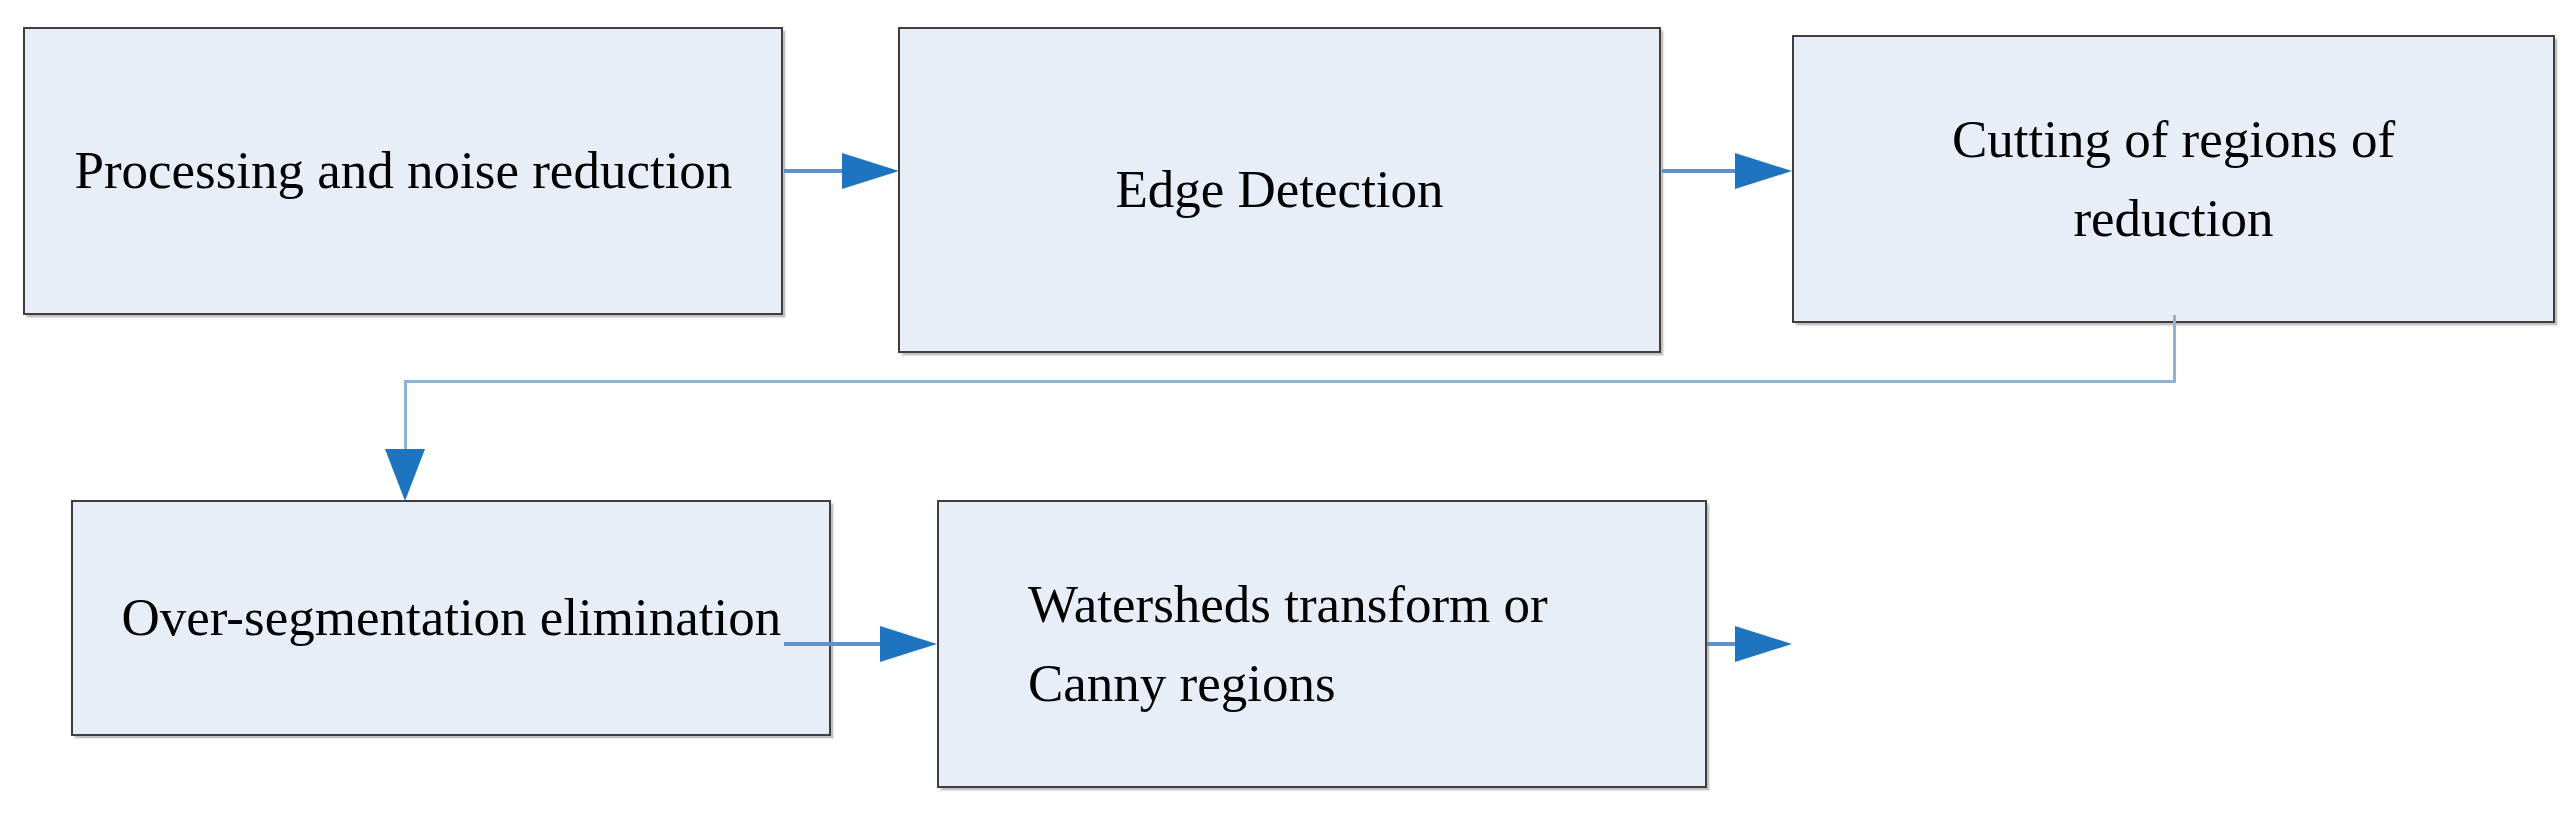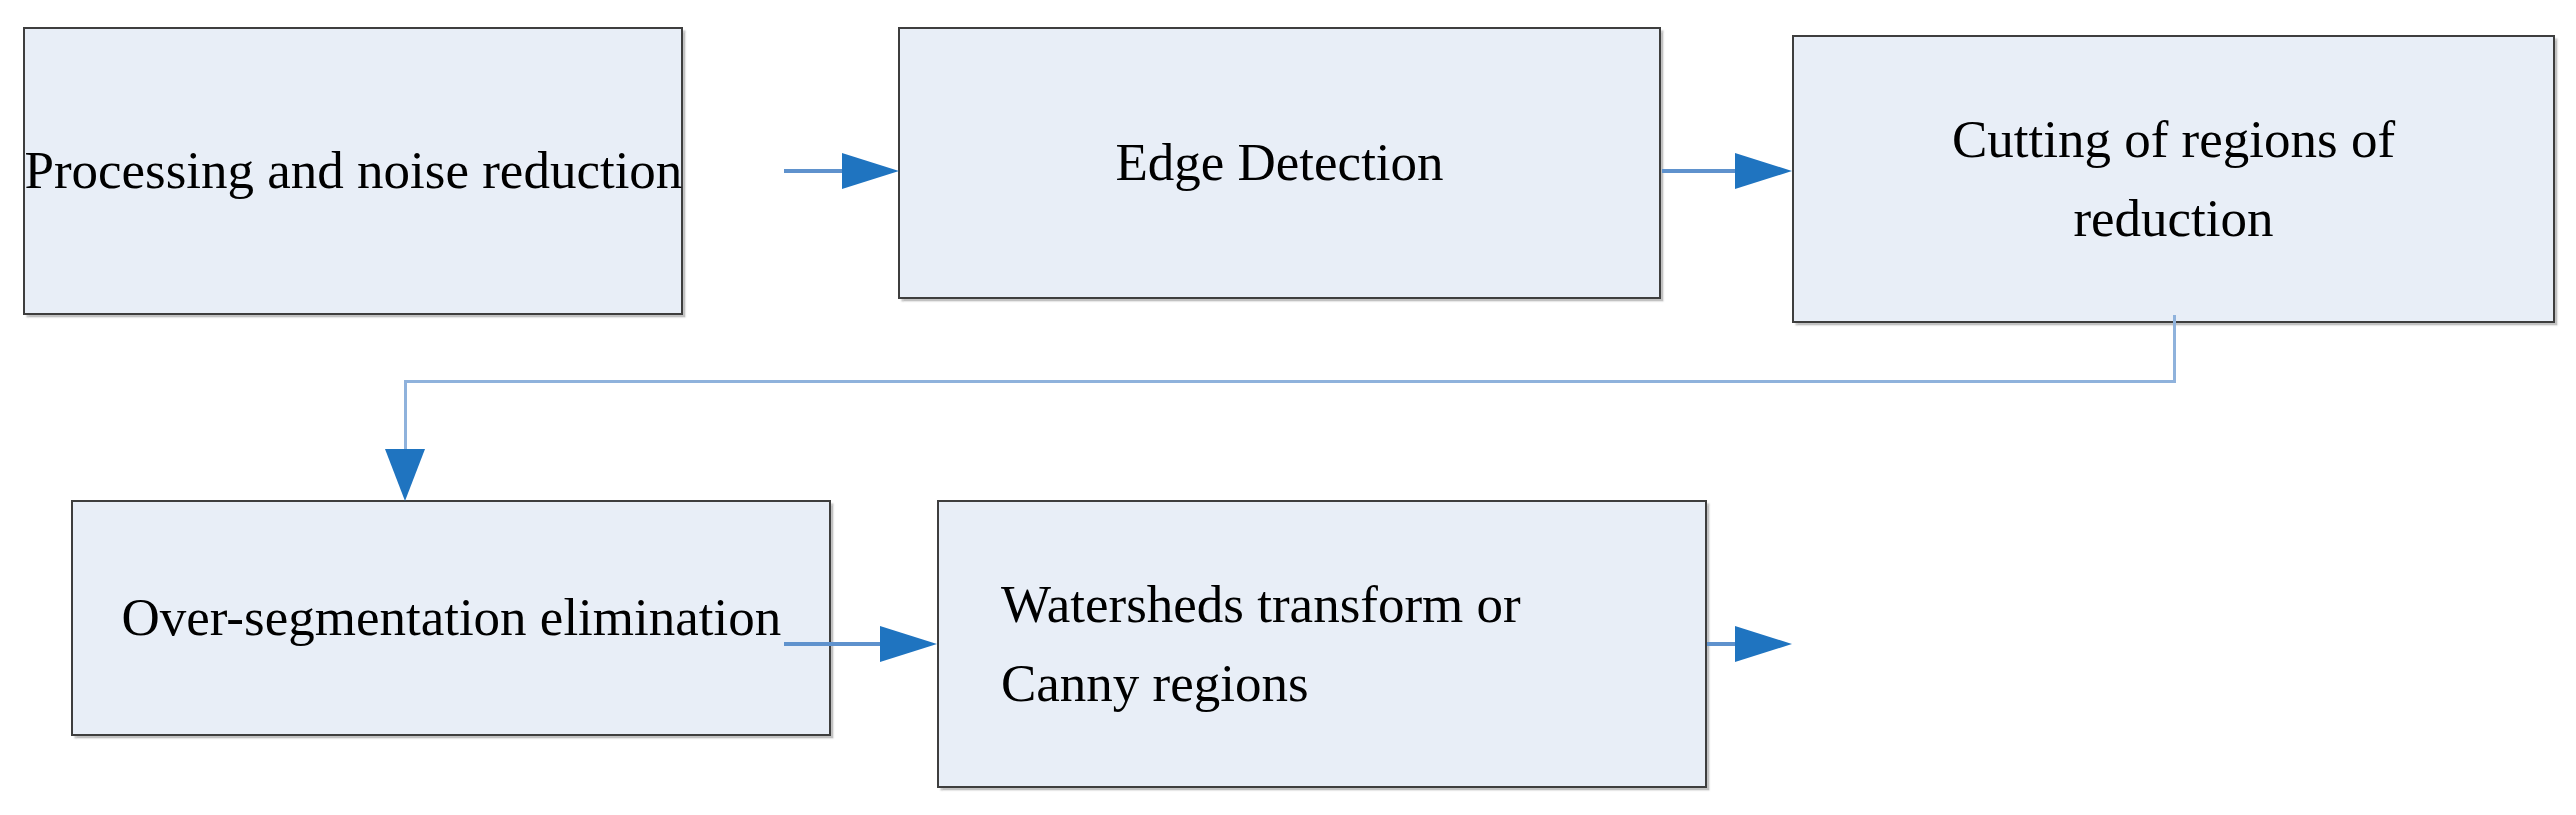--- a/index.html
+++ b/index.html
@@ -25,26 +25,26 @@
     display: flex;
     flex-direction: column;
     justify-content: center;
     align-items: center;
     font-size: 53px;
     line-height: 1.5;
     text-align: center;
   }
   .box .line { white-space: nowrap; }
 
-  .box-1 { left: 23.4px;   top: 27px;  width: 660px; height: 288px; }
-  .box-2 { left: 898px; top: 27px;  width: 763px; height: 272px; }
+  .box-1 { left: 23.4px;   top: 27px;  width: 760px; height: 288px; }
+  .box-2 { left: 898px; top: 27px;  width: 763px; height: 326px; }
   .box-3 { left: 1792px; top: 27px;  width: 763px; height: 288px; margin-top: 8px; }
   .box-4 { left: 23.4px;   top: 500px; width: 760px; height: 236px; margin-left: 48px; }
   .box-5 { left: 937px; top: 500px; width: 770px; height: 288px;
-           align-items: flex-start; text-align: left; padding-left: 62px; }
+           align-items: flex-start; text-align: left; padding-left: 89px; }
   .box-6 { left: 1792px; top: 500px; width: 767px; height: 288px; }
 
   .arrow-line {
     position: absolute;
     height: 4px;
     background: var(--line-blue, #5f92cd);
   }
   .elbow-line {
     position: absolute;
     background: var(--elbow-blue, #8fb2dc);

